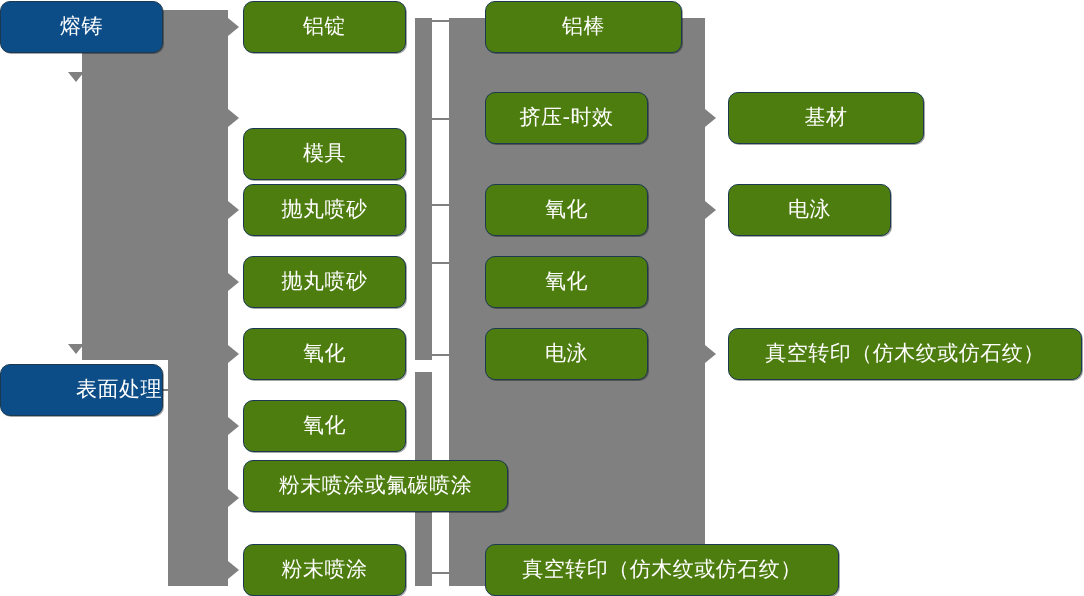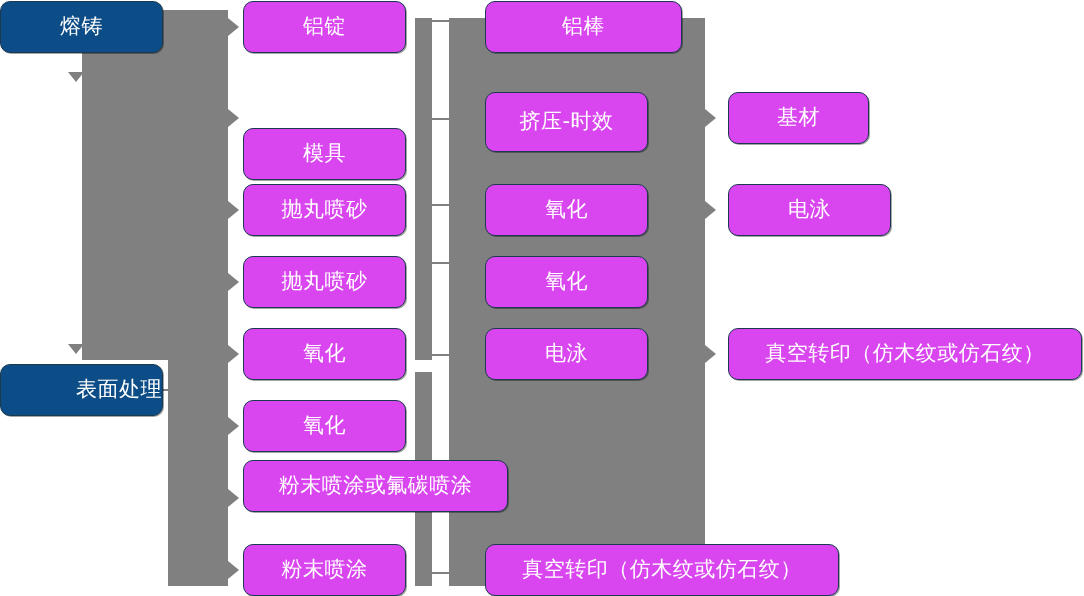--- a/index.html
+++ b/index.html
@@ -56,21 +56,21 @@
     letter-spacing: 0.5px;
     border: 1px solid #1b3a52;
     border-radius: 10px;
     box-shadow: 1px 1px 0 rgba(0,0,0,0.35);
     white-space: nowrap;
   }
   .box.dark {
     background: #0D4D87;
   }
   .box.bright {
-    background: #d946ef;
+    background: #4d7c0f;
   }
   .box .label {
     pointer-events: none;
   }
 </style>
 </head>
 <body>
 
 <div id="canvas">
 
@@ -146,41 +146,41 @@
   </div>
 
   <div class="box bright" style="left:243px; top:544px; width:163px; height:52px;">
     <span class="label">粉末喷涂</span>
   </div>
 
   <div class="box bright" style="left:485px; top:1px; width:197px; height:52px;">
     <span class="label">铝棒</span>
   </div>
 
-  <div class="box bright" style="left:485px; top:92px; width:163px; height:60px;">
+  <div class="box bright" style="left:485px; top:92px; width:163px; height:52px;">
     <span class="label">挤压-时效</span>
   </div>
 
   <div class="box bright" style="left:485px; top:184px; width:163px; height:52px;">
     <span class="label">氧化</span>
   </div>
 
   <div class="box bright" style="left:485px; top:256px; width:163px; height:52px;">
     <span class="label">氧化</span>
   </div>
 
   <div class="box bright" style="left:485px; top:328px; width:163px; height:52px;">
     <span class="label">电泳</span>
   </div>
 
   <div class="box bright" style="left:485px; top:544px; width:354px; height:52px;">
     <span class="label">真空转印（仿木纹或仿石纹）</span>
   </div>
 
-  <div class="box bright" style="left:728px; top:92px; width:141px; height:52px;">
+  <div class="box bright" style="left:728px; top:92px; width:196px; height:52px;">
     <span class="label">基材</span>
   </div>
 
   <div class="box bright" style="left:728px; top:184px; width:163px; height:52px;">
     <span class="label">电泳</span>
   </div>
 
   <div class="box bright" style="left:728px; top:328px; width:354px; height:52px;">
     <span class="label">真空转印（仿木纹或仿石纹）</span>
   </div>

